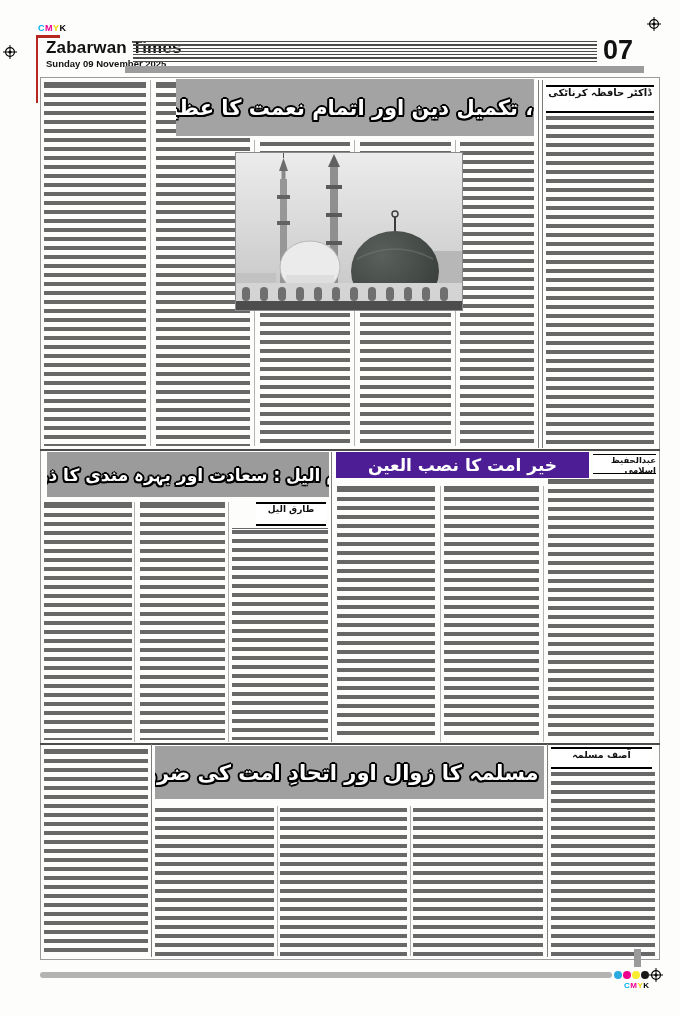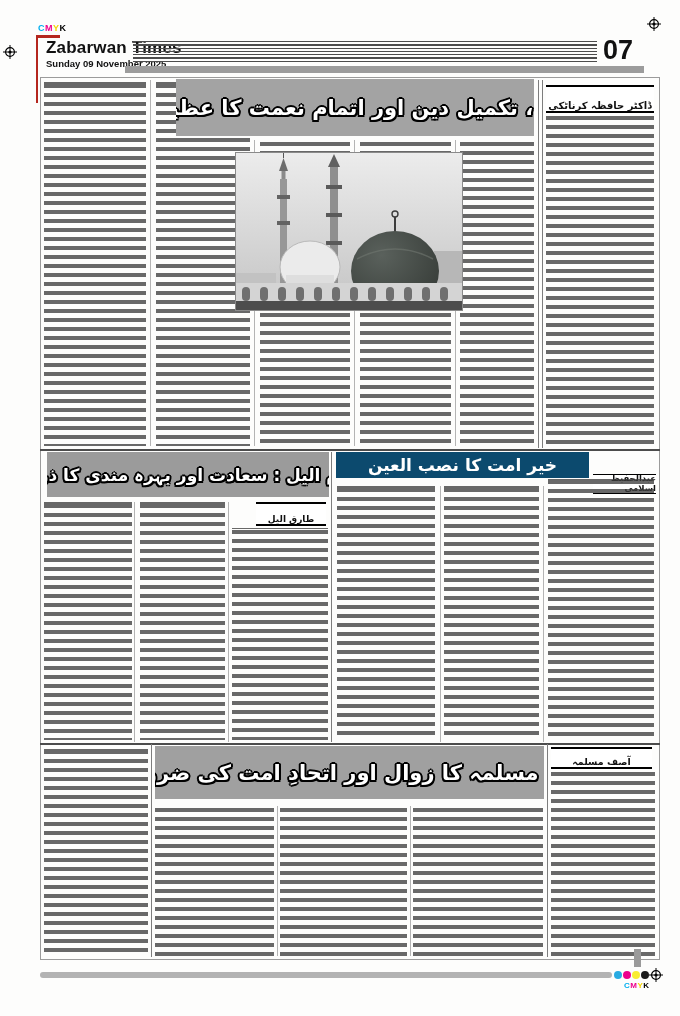--- a/index.html
+++ b/index.html
@@ -11,21 +11,21 @@
   .tx{position:absolute;opacity:.78;
       background-image:repeating-linear-gradient(to bottom,#3e3e3e 0px,#3e3e3e 4.5px,transparent 4.5px,transparent 9px);
       background-position:0 2px;}
   .vrule{position:absolute;width:1px;background:#b4b4b4;}
   .vrule.dark{background:#7d7d7d;}
   .hdiv{position:absolute;height:2px;background:#4c4c4c;}
   .band{position:absolute;display:flex;align-items:center;justify-content:center;overflow:hidden;}
   .band .outline{color:#fff;font-weight:bold;white-space:nowrap;
       text-shadow:-1.5px -1.5px 0 #000,1.5px -1.5px 0 #000,-1.5px 1.5px 0 #000,1.5px 1.5px 0 #000,
                    0 2px 0 #000,0 -2px 0 #000,2px 0 0 #000,-2px 0 0 #000;}
-  .byline{position:absolute;display:flex;align-items:flex-end;justify-content:center;
+  .byline{position:absolute;display:flex;align-items:flex-start;justify-content:center;
       border-top:2px solid #000;border-bottom:2px solid #000;font-weight:bold;background:#fff;}
   .ruled{background:repeating-linear-gradient(to bottom,#4c4c4c 0 1.3px,transparent 1.3px 3.3px);}
   .regmark{position:absolute;width:14px;height:14px;}
   .cmyk-txt{position:absolute;font-weight:bold;letter-spacing:.5px;font-family:"Liberation Sans",sans-serif;}
   .c-c{color:#00aeef}.c-m{color:#ec008c}.c-y{color:#f5d400}.c-k{color:#000}
   .dot{position:absolute;width:8px;height:8px;border-radius:50%;}
   .frame{position:absolute;left:40px;top:77px;width:618px;height:881px;border:1.5px solid #9b9b9b;}
 </style>
 </head>
 <body>
@@ -153,24 +153,24 @@
   <div class="byline" style="left:256px;top:502px;width:70px;height:20px;font-size:9px;">
     <span class="urdu">طارق الیل</span>
   </div>
   <div class="vrule" style="left:134px;top:502px;height:240px;"></div>
   <div class="vrule" style="left:228px;top:502px;height:240px;"></div>
   <div class="vrule dark" style="left:331px;top:452px;height:290px;"></div>
   <div class="tx" style="left:44px;top:502px;width:88px;height:238px;"></div>
   <div class="tx" style="left:140px;top:502px;width:85px;height:238px;"></div>
   <div class="tx" style="left:232px;top:528px;width:96px;height:212px;"></div>
 
-  <div class="band" style="left:336px;top:452px;width:253px;height:26px;background:#0c4a6e;">
+  <div class="band" style="left:336px;top:452px;width:253px;height:26px;background:#4c1d95;">
     <span class="urdu" style="color:#fff;font-weight:bold;font-size:17px;white-space:nowrap;">خیر امت کا نصب العین</span>
   </div>
-  <div class="byline" style="left:593px;top:474px;width:63px;height:18px;font-size:8.5px;border-top-width:1.5px;border-bottom-width:1.5px;">
+  <div class="byline" style="left:593px;top:454px;width:63px;height:18px;font-size:8.5px;border-top-width:1.5px;border-bottom-width:1.5px;">
     <span class="urdu">عبدالحفیظ اسلامی</span>
   </div>
   <div class="vrule" style="left:440px;top:486px;height:256px;"></div>
   <div class="vrule" style="left:543px;top:486px;height:256px;"></div>
   <div class="tx" style="left:337px;top:486px;width:98px;height:254px;"></div>
   <div class="tx" style="left:444px;top:486px;width:95px;height:254px;"></div>
   <div class="tx" style="left:548px;top:478px;width:106px;height:262px;"></div>
 
   <div class="hdiv" style="left:40px;top:743px;width:620px;"></div>
 

